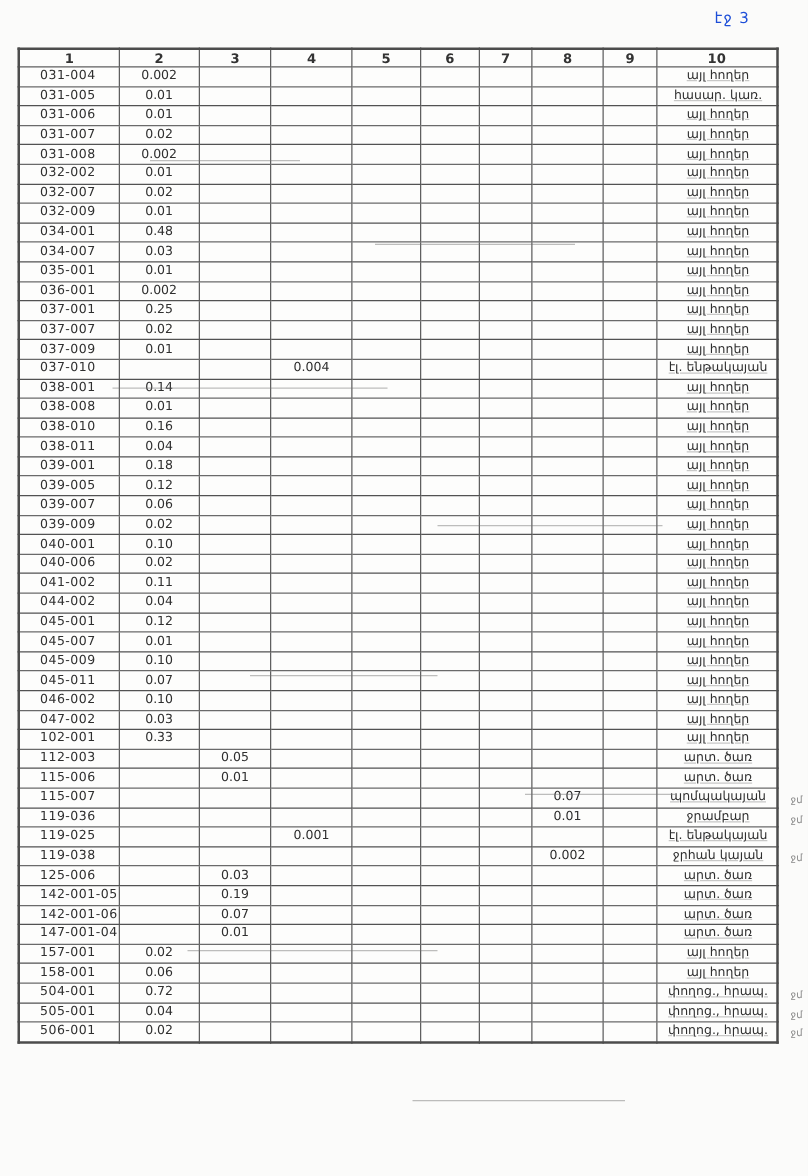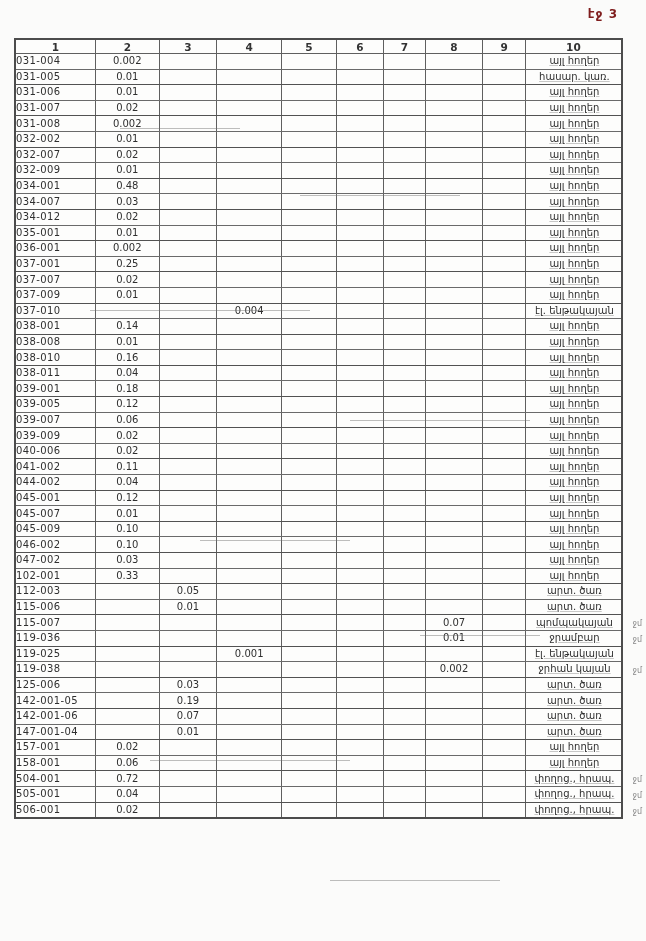--- a/index.html
+++ b/index.html
@@ -10,25 +10,25 @@
   }
   .page {
     position:relative;
     width:646px; height:941px;
     background:#fbfbfa;
     overflow:hidden;
     color:#2e2e2e;
   }
   .page-label {
     position:absolute;
-    top:7px; right:28px;
+    top:7px; right:46px;
     font-size:12px;
-    font-weight:bold;
+    font-weight:normal;
     letter-spacing:1px;
-    color:#7f1d1d;
+    color:#1d4ed8;
   }
   table.sheet {
     position:absolute;
     left:14px; top:38px;
     width:609px;
     border-collapse:collapse;
     table-layout:fixed;
     border:2px solid #4c4c4c;
     background:#fdfdfc;
   }
@@ -47,21 +47,21 @@
   }
   tbody td {
     height:14.6px;
     font-size:10px;
     line-height:14px;
     color:#2f2f2f;
     padding:0 2px;
   }
   tbody tr:nth-child(odd) td { border-bottom-color:#6a6a6a; }
   tbody tr:nth-child(even) td { border-bottom-color:#525252; }
-  td.code { text-align:left; padding-left:0; letter-spacing:0.4px; }
+  td.code { text-align:left; padding-left:16px; letter-spacing:0.4px; }
   td.val  { text-align:center; }
   td.use  { text-align:center; padding-left:4px; position:relative; overflow:visible; }
   td.use .lbl { text-decoration:underline; text-decoration-color:#77777766; }
   .note {
     position:absolute;
     right:-21px; top:2px;
     font-size:8px;
     color:#8a8a8a;
   }
   
@@ -222,32 +222,20 @@
           <td class="val"></td>
           <td class="val"></td>
           <td class="val"></td>
           <td class="val"></td>
           <td class="val"></td>
           <td class="val"></td>
           <td class="val"></td>
           <td class="use"><span class="lbl">այլ հողեր</span></td>
         </tr>
         <tr>
-          <td class="code">034-012</td>
-          <td class="val">0.02</td>
-          <td class="val"></td>
-          <td class="val"></td>
-          <td class="val"></td>
-          <td class="val"></td>
-          <td class="val"></td>
-          <td class="val"></td>
-          <td class="val"></td>
-          <td class="use"><span class="lbl">այլ հողեր</span></td>
-        </tr>
-        <tr>
           <td class="code">035-001</td>
           <td class="val">0.01</td>
           <td class="val"></td>
           <td class="val"></td>
           <td class="val"></td>
           <td class="val"></td>
           <td class="val"></td>
           <td class="val"></td>
           <td class="val"></td>
           <td class="use"><span class="lbl">այլ հողեր</span></td>
@@ -402,20 +390,32 @@
           <td class="val"></td>
           <td class="val"></td>
           <td class="val"></td>
           <td class="val"></td>
           <td class="val"></td>
           <td class="val"></td>
           <td class="val"></td>
           <td class="use"><span class="lbl">այլ հողեր</span></td>
         </tr>
         <tr>
+          <td class="code">040-001</td>
+          <td class="val">0.10</td>
+          <td class="val"></td>
+          <td class="val"></td>
+          <td class="val"></td>
+          <td class="val"></td>
+          <td class="val"></td>
+          <td class="val"></td>
+          <td class="val"></td>
+          <td class="use"><span class="lbl">այլ հողեր</span></td>
+        </tr>
+        <tr>
           <td class="code">040-006</td>
           <td class="val">0.02</td>
           <td class="val"></td>
           <td class="val"></td>
           <td class="val"></td>
           <td class="val"></td>
           <td class="val"></td>
           <td class="val"></td>
           <td class="val"></td>
           <td class="use"><span class="lbl">այլ հողեր</span></td>
@@ -464,20 +464,32 @@
           <td class="val"></td>
           <td class="val"></td>
           <td class="val"></td>
           <td class="val"></td>
           <td class="val"></td>
           <td class="use"><span class="lbl">այլ հողեր</span></td>
         </tr>
         <tr>
           <td class="code">045-009</td>
           <td class="val">0.10</td>
+          <td class="val"></td>
+          <td class="val"></td>
+          <td class="val"></td>
+          <td class="val"></td>
+          <td class="val"></td>
+          <td class="val"></td>
+          <td class="val"></td>
+          <td class="use"><span class="lbl">այլ հողեր</span></td>
+        </tr>
+        <tr>
+          <td class="code">045-011</td>
+          <td class="val">0.07</td>
           <td class="val"></td>
           <td class="val"></td>
           <td class="val"></td>
           <td class="val"></td>
           <td class="val"></td>
           <td class="val"></td>
           <td class="val"></td>
           <td class="use"><span class="lbl">այլ հողեր</span></td>
         </tr>
         <tr>

